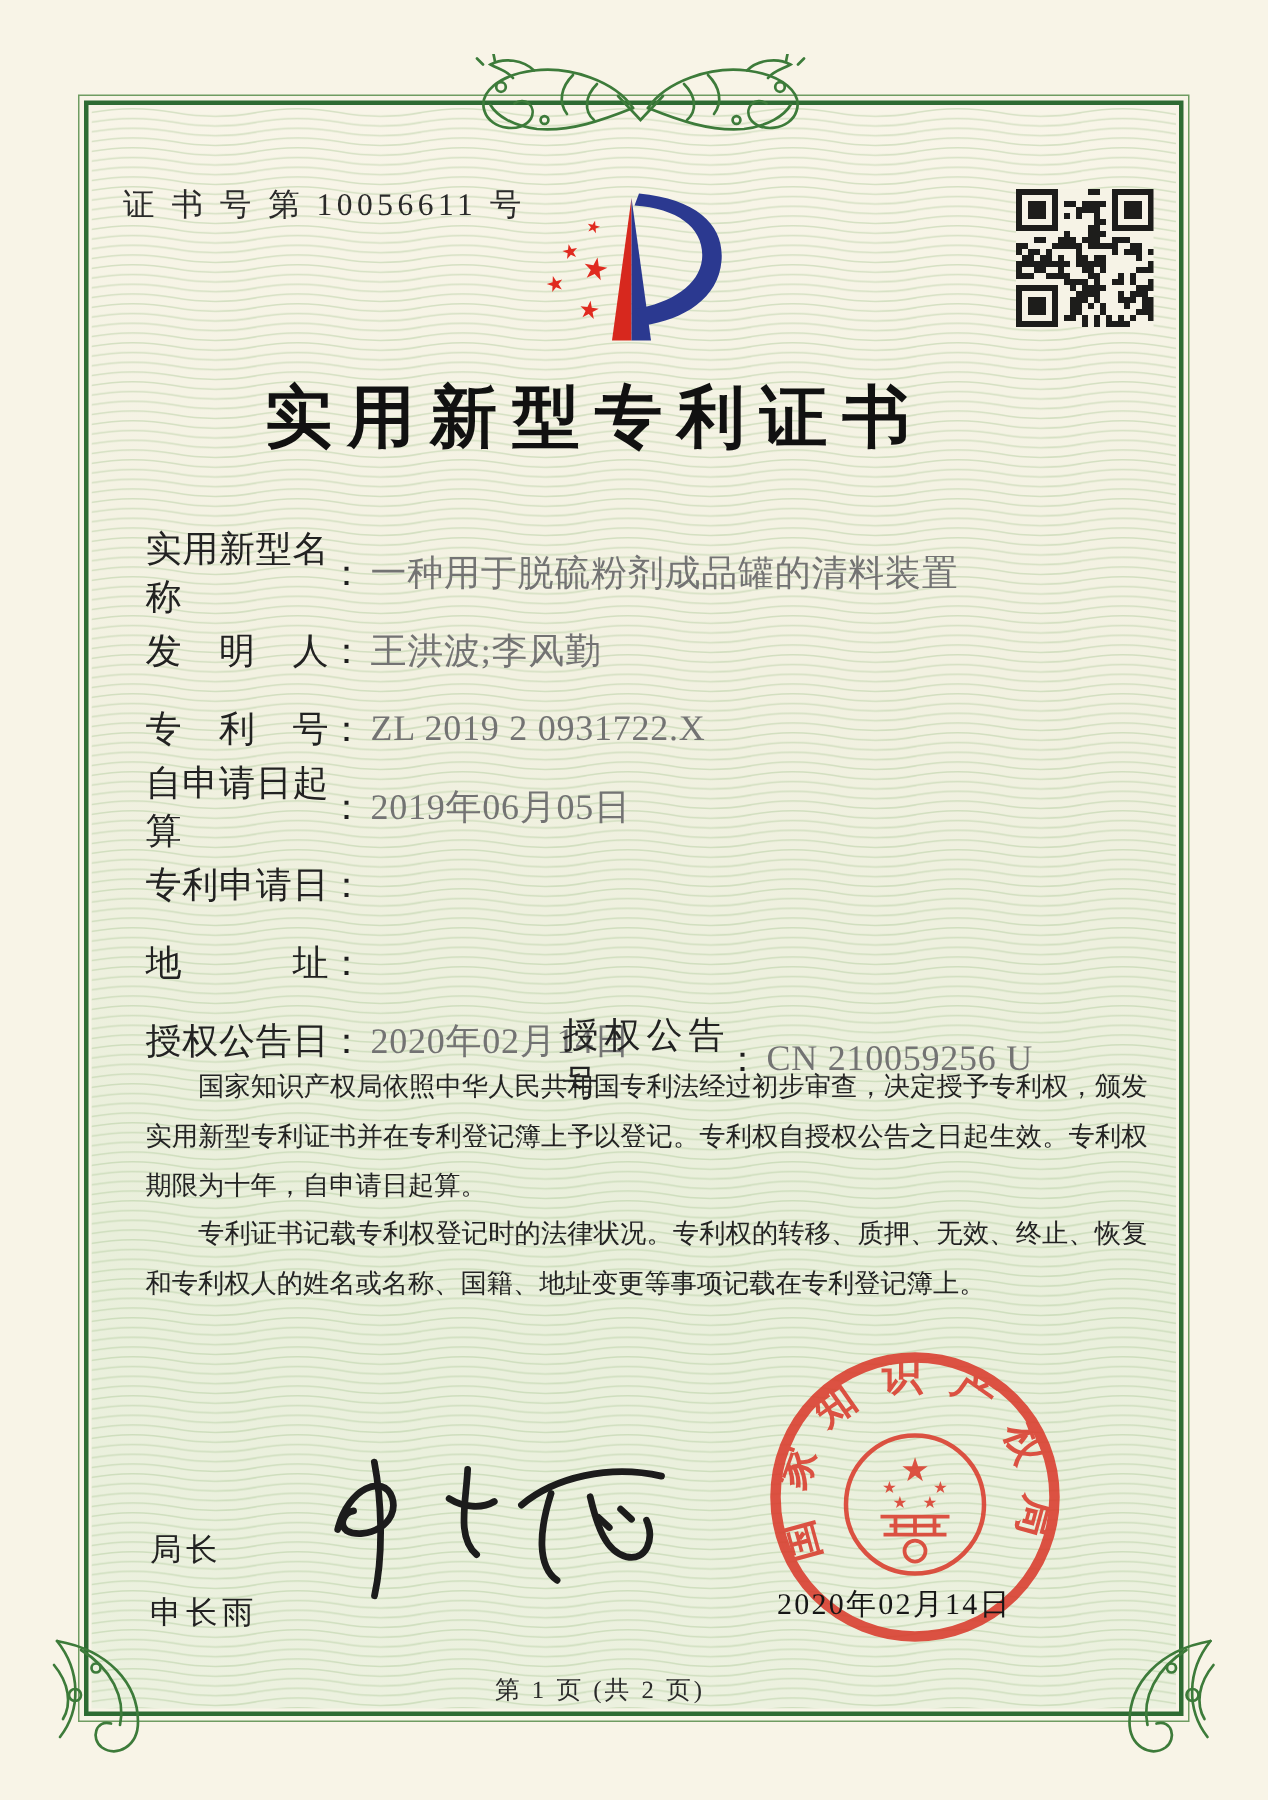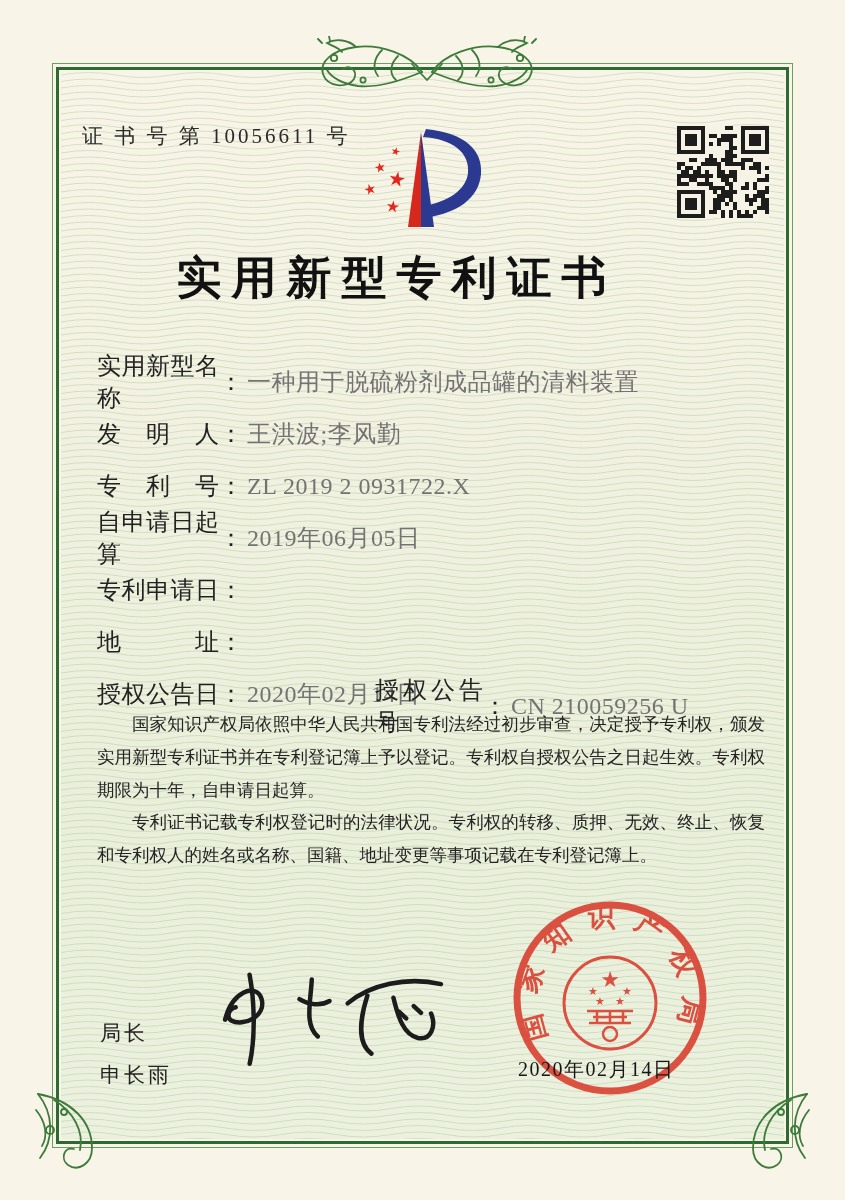--- a/index.html
+++ b/index.html
@@ -388,15 +388,16 @@
           <path d="M-17,14 L17,14"></path>
           <path d="M-21,20 L21,20"></path>
           <path d="M-13,8 L-13,19 M0,8 L0,19 M13,8 L13,19"></path>
           <circle cx="0" cy="31" r="7"></circle>
         </g>
       </g>
     </g>
   </svg>
   <div class="seal-date">2020年02月14日</div>
 
+  <div class="page-info">第 1 页 (共 2 页)</div>
   <div class="back-note">其他事项参见背面</div>
 
 </div>
 
 </body></html>

